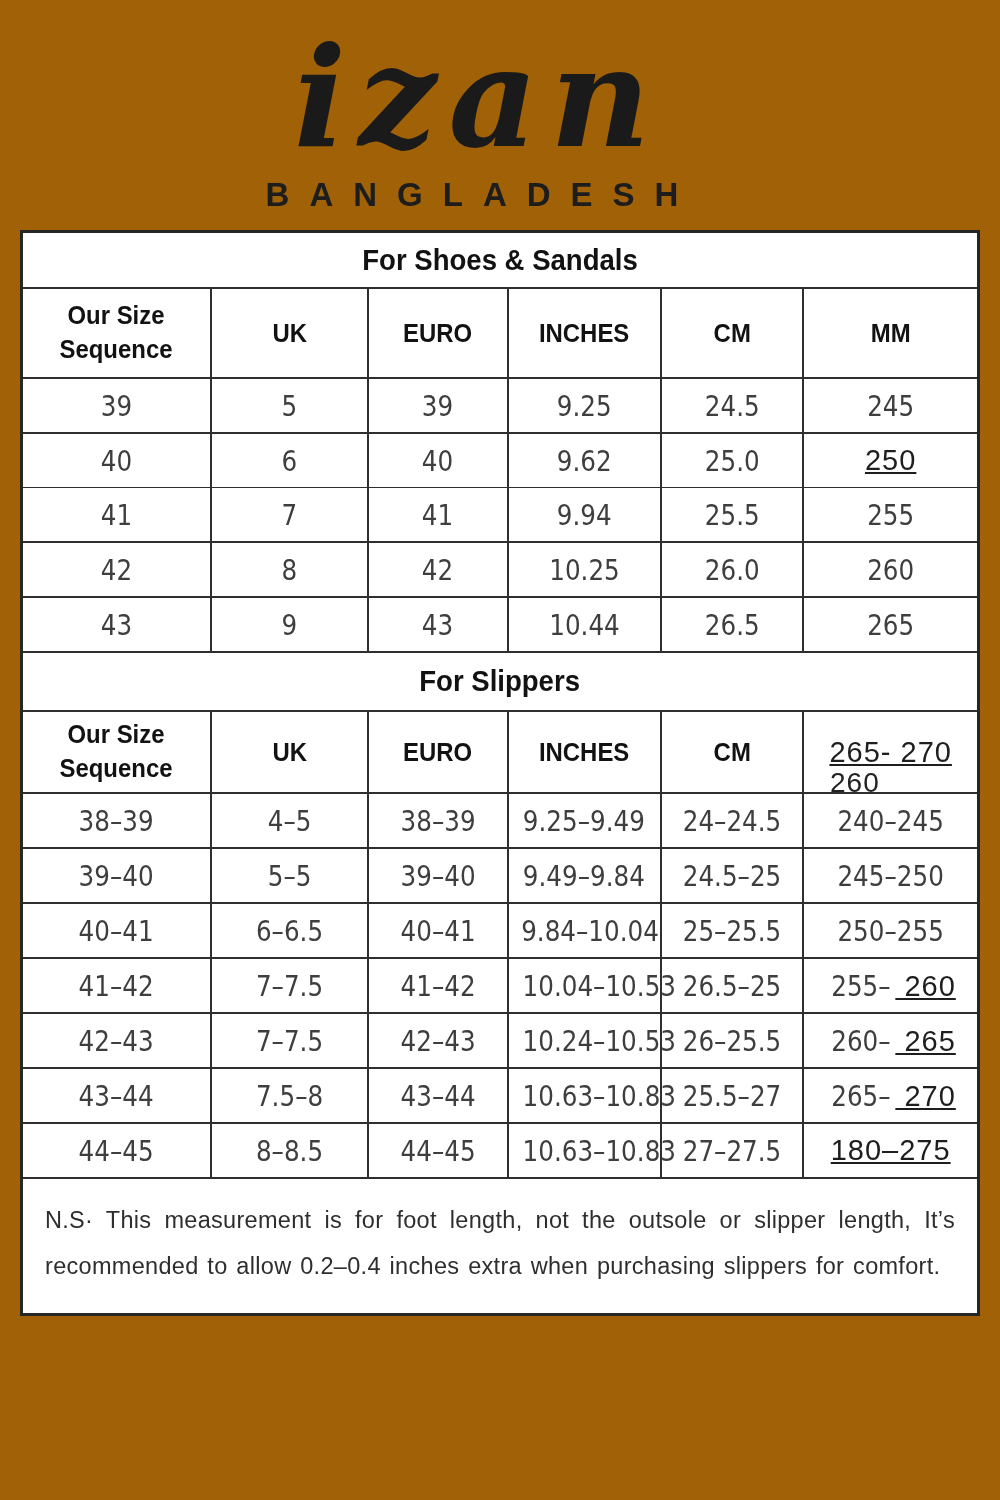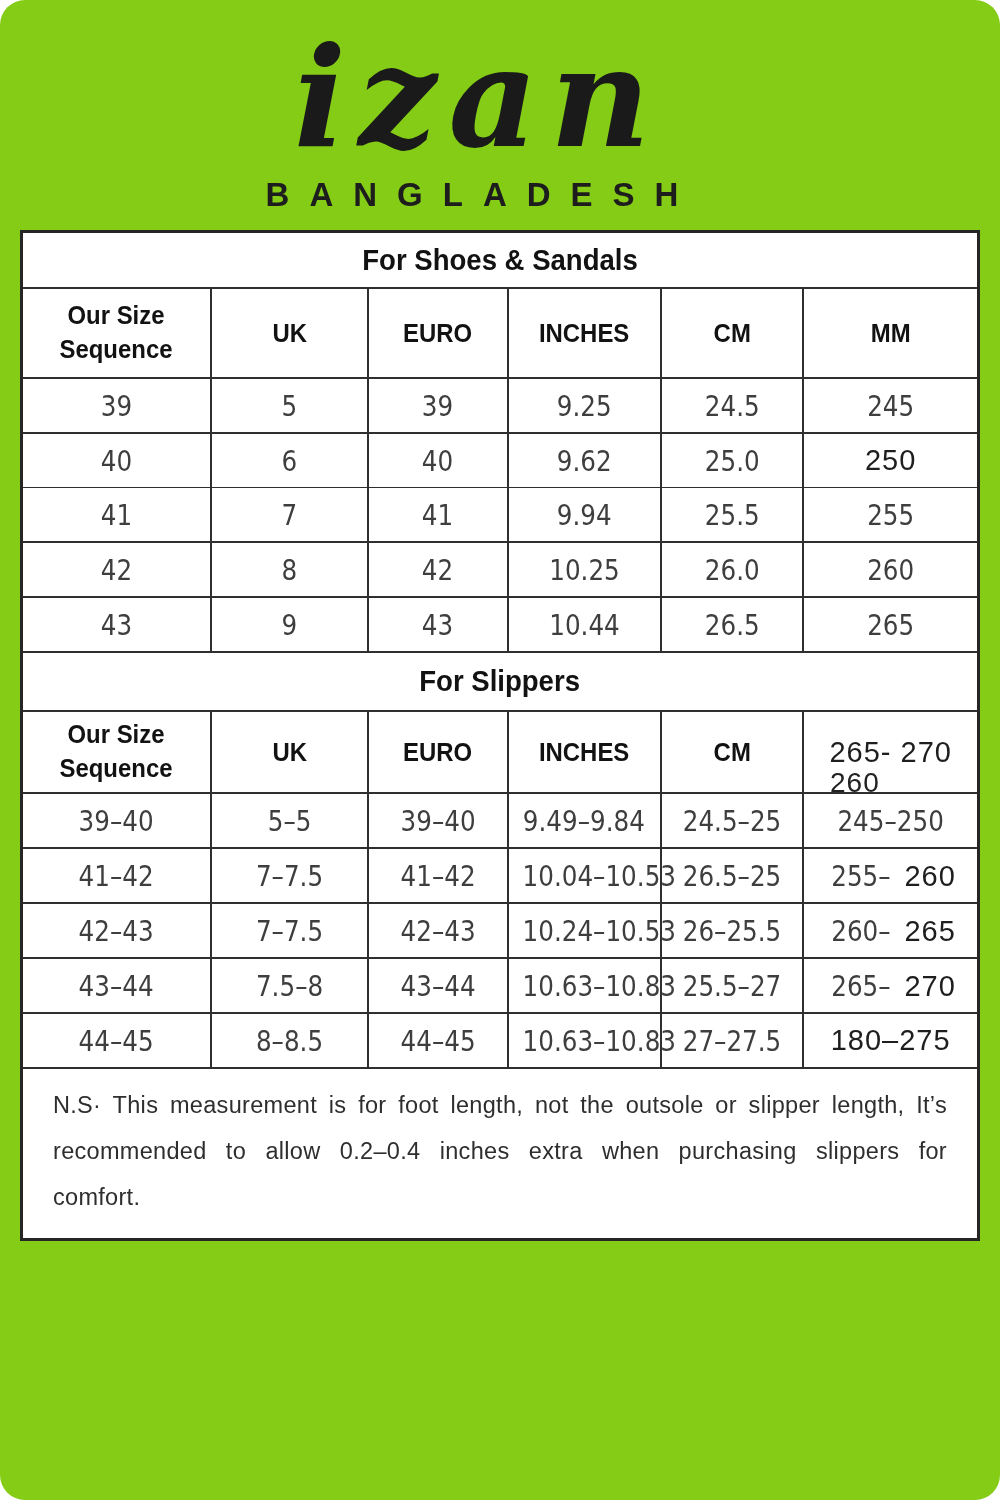--- a/index.html
+++ b/index.html
@@ -1,17 +1,17 @@
 <!DOCTYPE html>
 <html><head>
 <meta charset="utf-8">
 <style>
   html,body{margin:0;padding:0;background:#ffffff;}
-  .page{position:relative;width:1000px;height:1500px;background:#84cc16;overflow:hidden;
-        font-family:"Liberation Sans",sans-serif;border-radius:25px;}
+  .page{position:relative;width:1000px;height:1500px;background:#a16207;overflow:hidden;
+        font-family:"Liberation Sans",sans-serif;}
   
   .brand{position:relative;left:-28px;text-align:center;padding-top:22px;}
   .logo{font-family:"DejaVu Serif",serif;font-style:italic;font-weight:700;
         font-size:138px;line-height:152px;letter-spacing:12px;padding-left:12px;color:#1a1a1a;}
   .brand-sub{font-size:33px;font-weight:700;letter-spacing:20px;padding-left:20px;
              color:#1d1d1d;margin-top:2px;}
   
   .chart{position:relative;margin:16px 20px 0 20px;}
   table.tbl{width:960px;table-layout:fixed;border-collapse:collapse;
             border:3px solid #262626;background:#fff;}
@@ -22,32 +22,32 @@
   tr.band2 td{height:57px;}
   tr.head1 th{height:88px;}
   tr.head2 th{height:80px;}
   tr.drow td{height:53px;}
   .bt{display:inline-block;transform:scaleX(.95);font-weight:700;font-size:29px;color:#121212;}
   .ht{display:inline-block;transform:scaleX(.92);font-weight:700;font-size:26px;color:#121212;}
   .ht.wrap{max-width:140px;line-height:1.3;white-space:normal;}
   .dt{display:inline-block;transform:scaleX(.85);font-family:"DejaVu Sans",sans-serif;
       font-size:29px;color:#3e3e3e;white-space:nowrap;}
   .ed{display:inline;font-family:"Liberation Sans",sans-serif;transform:none;
-      font-size:29px;font-weight:400;color:#1e1e1e;letter-spacing:1px;}
+      font-size:29px;font-weight:400;color:#1e1e1e;letter-spacing:1px;text-decoration:underline;}
   
   tr.r40 td{border-bottom-width:1px;}
   tr.r41 td{border-top-width:1px;}
   .gap-patch{position:absolute;left:4px;top:247px;width:36px;height:7px;background:#fff;}
   
   .stray{position:absolute;left:810px;top:537px;font-family:"Liberation Sans",sans-serif;
          font-size:28px;color:#222;letter-spacing:1px;}
   
   td.notecell{border-left:none;border-right:none;height:118px;text-align:left;
               vertical-align:middle;padding:6px 22px 10px 22px;}
-  .note-p{margin:8px;text-align:justify;font-size:23.5px;line-height:1.95;color:#2e2e2e;
+  .note-p{margin:0;text-align:justify;font-size:23.5px;line-height:1.95;color:#2e2e2e;
           letter-spacing:.3px;word-spacing:2px;}
 </style>
 </head>
 <body>
 
 <div class="page">
 
   <div class="brand">
     <div class="logo">izan</div>
     <div class="brand-sub">BANGLADESH</div>
@@ -122,28 +122,44 @@
       </tr>
       <tr class="head2">
         <th><span class="ht wrap">Our Size Sequence</span></th>
         <th><span class="ht">UK</span></th>
         <th><span class="ht">EURO</span></th>
         <th><span class="ht">INCHES</span></th>
         <th><span class="ht">CM</span></th>
         <th><span class="ed">265- 270</span></th>
       </tr>
       <tr class="drow">
+        <td><span class="dt">38–39</span></td>
+        <td><span class="dt">4–5</span></td>
+        <td><span class="dt">38–39</span></td>
+        <td><span class="dt">9.25–9.49</span></td>
+        <td><span class="dt">24–24.5</span></td>
+        <td><span class="dt">240–245</span><span class="ed"></span></td>
+      </tr>
+      <tr class="drow">
         <td><span class="dt">39–40</span></td>
         <td><span class="dt">5–5</span></td>
         <td><span class="dt">39–40</span></td>
         <td><span class="dt">9.49–9.84</span></td>
         <td><span class="dt">24.5–25</span></td>
         <td><span class="dt">245–250</span><span class="ed"></span></td>
       </tr>
       <tr class="drow">
+        <td><span class="dt">40–41</span></td>
+        <td><span class="dt">6–6.5</span></td>
+        <td><span class="dt">40–41</span></td>
+        <td><span class="dt">9.84–10.04</span></td>
+        <td><span class="dt">25–25.5</span></td>
+        <td><span class="dt">250–255</span><span class="ed"></span></td>
+      </tr>
+      <tr class="drow">
         <td><span class="dt">41–42</span></td>
         <td><span class="dt">7–7.5</span></td>
         <td><span class="dt">41–42</span></td>
         <td><span class="dt">10.04–10.53</span></td>
         <td><span class="dt">26.5–25</span></td>
         <td><span class="dt">255–</span><span class="ed"> 260</span></td>
       </tr>
       <tr class="drow">
         <td><span class="dt">42–43</span></td>
         <td><span class="dt">7–7.5</span></td>

